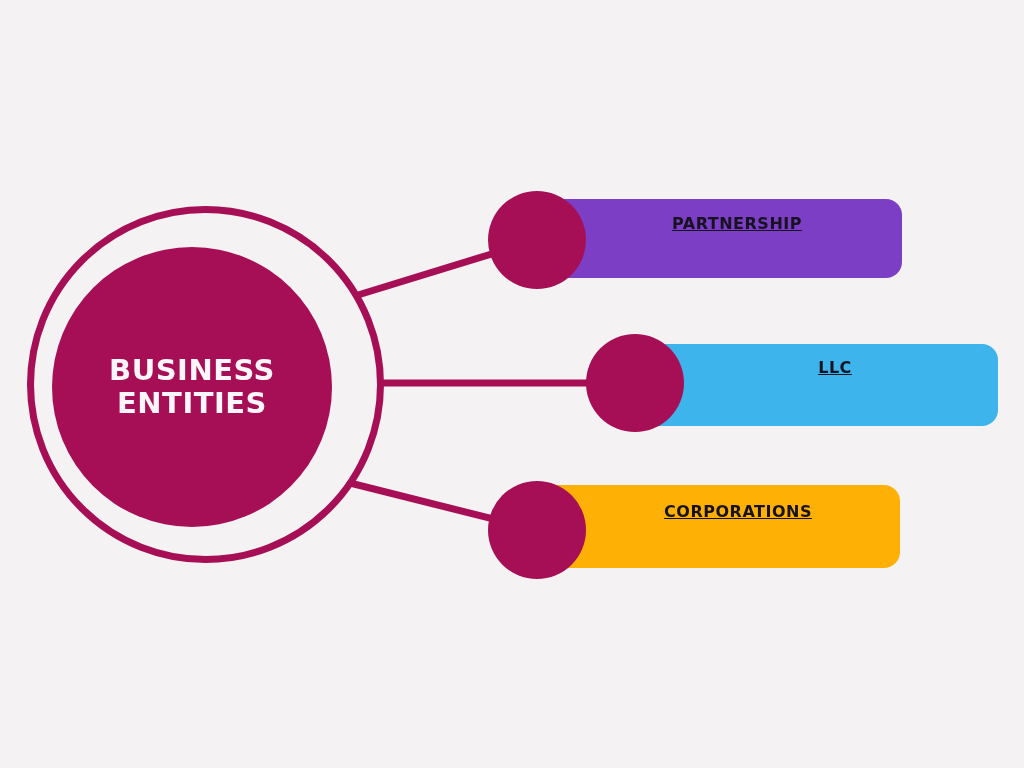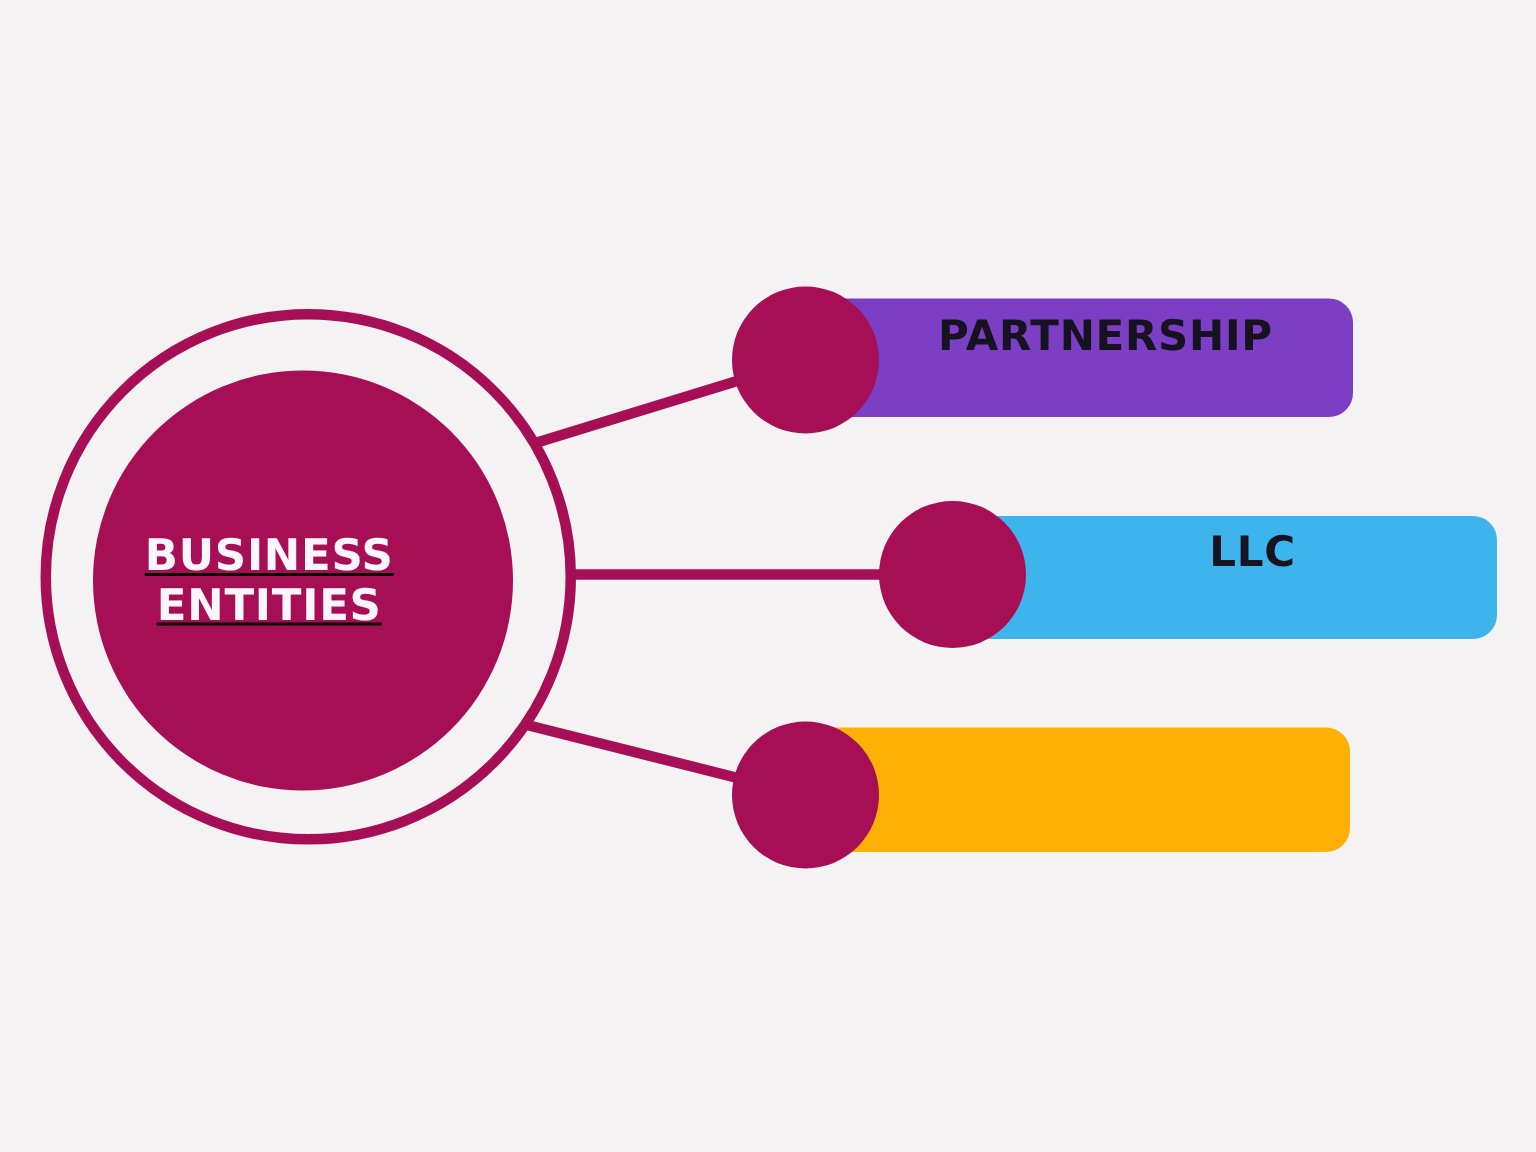--- a/index.html
+++ b/index.html
@@ -28,28 +28,28 @@
   .hub-outer-ring {
     position: absolute;
     left: 27px; top: 206px;
     width: 357px; height: 357px;
     border: 7px solid var(--magenta, #A60F55);
     border-radius: 50%;
     z-index: 2;
   }
   .hub-circle {
     position: absolute;
-    left: 62px; top: 247px;
+    left: 52px; top: 247px;
     width: 280px; height: 280px;
     background: var(--magenta, #A60F55);
     border-radius: 50%;
     z-index: 3;
     display: flex;
     align-items: center;
-    text-decoration: underline;
+    justify-content: center;
   }
   .hub-title {
     width: 235px;
     text-align: center;
     color: var(--hub_text, #FCF5F9);
     font-size: 29px;
     font-weight: bold;
     line-height: 33px;
     letter-spacing: 0.5px;
   }
@@ -63,25 +63,26 @@
     width: 98px; height: 98px;
     background: var(--magenta, #A60F55);
     border-radius: 50%;
     z-index: 4;
   }
   .branch-label {
     position: absolute;
     transform: translateX(-50%);
     z-index: 5;
     color: var(--label_text, #16121F);
-    font-size: 28px;
+    font-size: 16px;
     font-weight: bold;
     line-height: 24px;
     letter-spacing: 0.5px;
     white-space: nowrap;
+    text-decoration: underline;
   }
 </style>
 </head>
 <body>
 
 <div class="canvas">
 
   <svg class="connectors" viewBox="0 0 1024 768">
     <line x1="358" y1="295" x2="537" y2="240"></line>
     <line x1="378" y1="383" x2="635" y2="383"></line>
@@ -97,14 +98,15 @@
   <div class="bar" style="left: 537px; top: 199px; width: 365px; height: 79px; background: rgb(123, 62, 197);"></div>
   <div class="node-dot" style="left:488px; top:191px;"></div>
   <div class="branch-label" style="left:737px; top:212px;">PARTNERSHIP</div>
 
   <div class="bar" style="left: 635px; top: 344px; width: 363px; height: 82px; background: rgb(61, 180, 236);"></div>
   <div class="node-dot" style="left:586px; top:334px;"></div>
   <div class="branch-label" style="left:835px; top:356px;text-align:right;">LLC</div>
 
   <div class="bar" style="left: 537px; top: 485px; width: 363px; height: 83px; background: rgb(255, 176, 5);"></div>
   <div class="node-dot" style="left:488px; top:481px;"></div>
+  <div class="branch-label" style="left:738px; top:500px;">CORPORATIONS</div>
 
 </div>
 
 </body></html>

